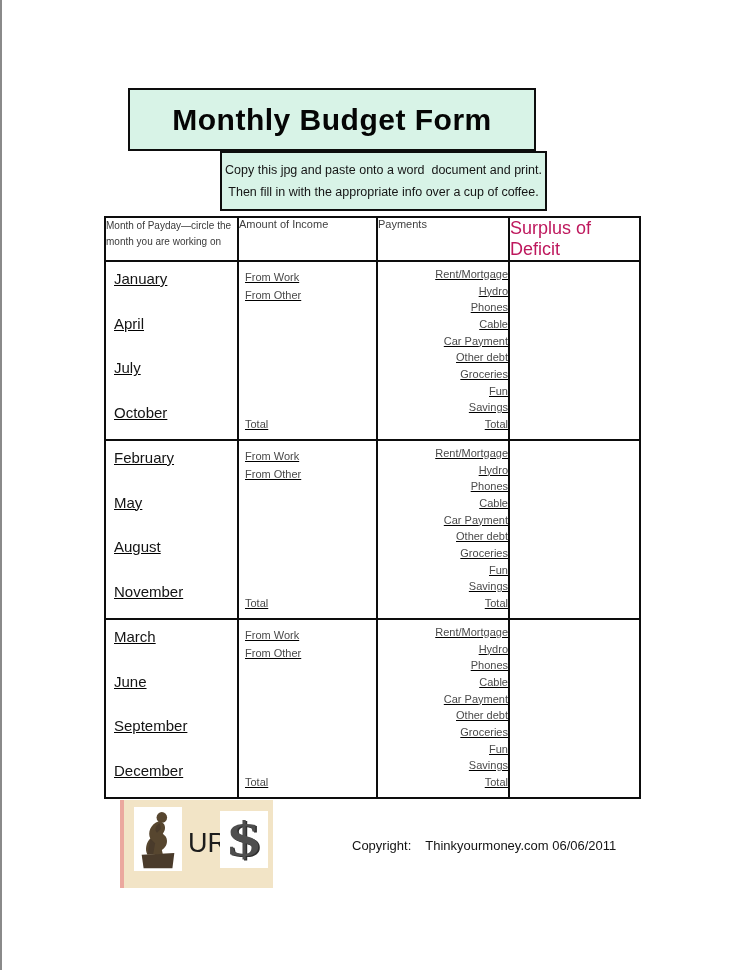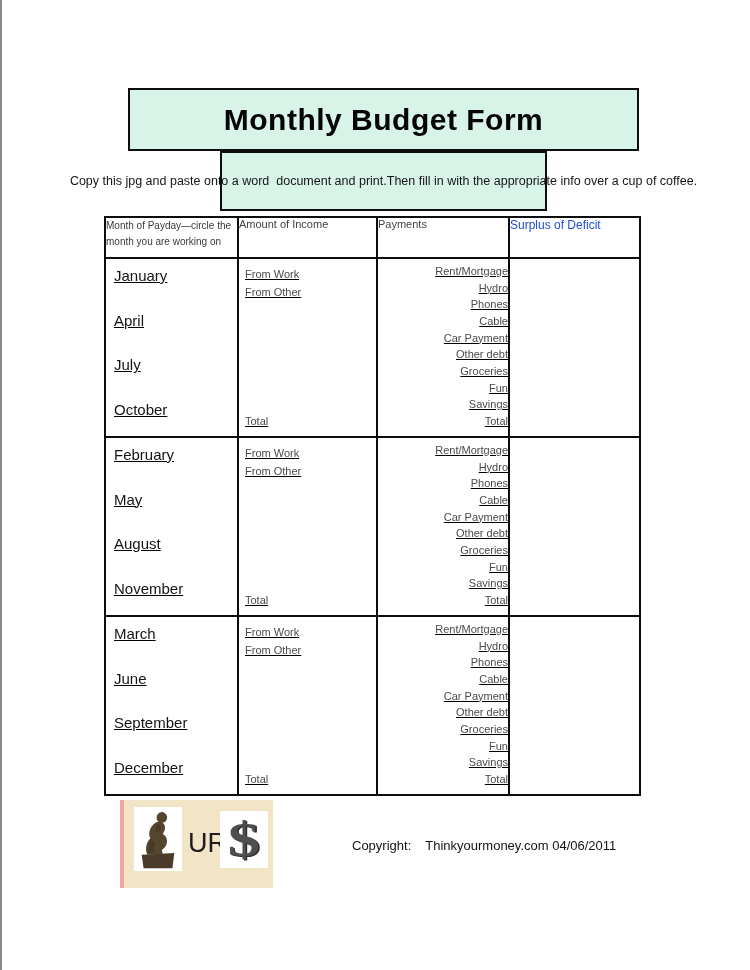--- a/index.html
+++ b/index.html
@@ -18,21 +18,21 @@
   .edge-line {
     position: absolute;
     left: 0; top: 0;
     width: 2px; height: 100%;
     background: #8a8a8a;
   }
   
   .title-box {
     position: absolute;
     left: 128px; top: 88px;
-    width: 511px; height: 63px;
+    width: 408px; height: 63px;
     background: var(--mint);
     border: 2px solid #0d0d0d;
     box-sizing: border-box;
     display: flex;
     align-items: center;
     justify-content: center;
   }
   .title-box span {
     font-size: 30px;
     font-weight: bold;
@@ -41,21 +41,21 @@
   }
   
   .instr-box {
     position: absolute;
     left: 220px; top: 151px;
     width: 327px; height: 60px;
     background: var(--mint);
     border: 2px solid #0d0d0d;
     box-sizing: border-box;
     display: flex;
-    flex-direction: row;
+    flex-direction: column;
     align-items: center;
     justify-content: center;
   }
   .instr-line {
     font-size: 12.5px;
     line-height: 22px;
     color: #151515;
     white-space: pre;
   }
   
@@ -87,22 +87,22 @@
     overflow: hidden;
     margin-top: 46px;
   }
   .th-plain {
     font-size: 11px;
     color: #3f3f3f;
     padding: 5px 0 0 6px;
   }
   .th-surplus {
     border: 3px solid #000;
-    font-size: 12px;
-    color: #1d4ed8;
+    font-size: 18px;
+    color: #be185d;
     padding: 6px 0 0 7px;
   }
   tr.data-row { height: 179px; }
   .cell-inner {
     height: 173px;
     box-sizing: border-box;
     display: flex;
     flex-direction: column;
     text-decoration: underline;
   }
@@ -335,16 +335,16 @@
       </svg>
     </div>
     <span class="logo-ur">UR</span>
     <div class="dollar-patch">
       <span>$</span>
     </div>
   </div>
 
   <div class="copyright">
     <span>Copyright:</span>
-    <span>Thinkyourmoney.com 04/06/2011</span>
+    <span>Thinkyourmoney.com 06/06/2011</span>
   </div>
 
 </div>
 
 </body></html>

